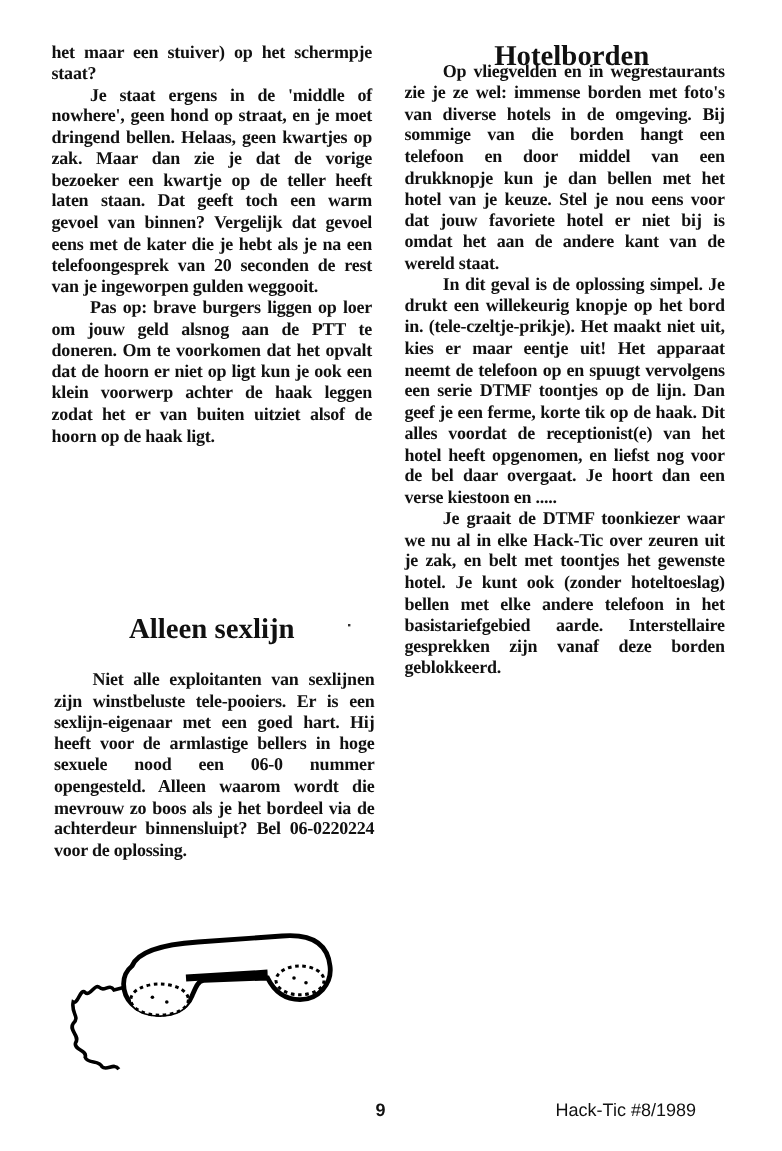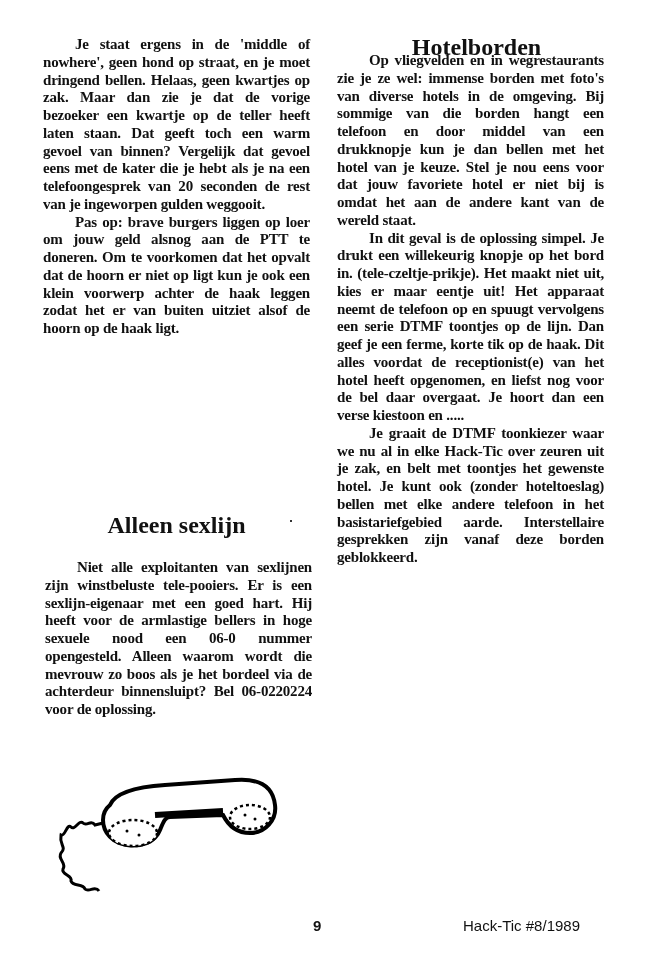--- a/index.html
+++ b/index.html
@@ -21,20 +21,21 @@
             font-size:15px; top:917px; }
   #pageno { left:313px; font-weight:bold; }
   #pub { left:463px; }
   #phone { position:absolute; left:55px; top:775px; width:225px; height:120px; }
   .dot { position:absolute; width:2px; height:2px; background:#333; }
 </style>
 </head>
 <body>
 
 <div id="left" class="col">
+  <p class="noind">het maar een stuiver) op het schermpje staat?</p>
   <p class="ind">Je staat ergens in de 'middle of nowhere', geen hond op straat, en je moet dringend bellen. Helaas, geen kwartjes op zak. Maar dan zie je dat de vorige bezoeker een kwartje op de teller heeft laten staan. Dat geeft toch een warm gevoel van binnen? Vergelijk dat gevoel eens met de kater die je hebt als je na een telefoongesprek van 20 seconden de rest van je ingeworpen gulden weggooit.</p>
   <p class="ind">Pas op: brave burgers liggen op loer om jouw geld alsnog aan de PTT te doneren. Om te voorkomen dat het opvalt dat de hoorn er niet op ligt kun je ook een klein voorwerp achter de haak leggen zodat het er van buiten uitziet alsof de hoorn op de haak ligt.</p>
 </div>
 
 <div id="h-sex" class="heading">Alleen sexlijn</div>
 <div class="dot" style="left:290px;top:520px;"></div>
 
 <div id="sex-body" class="col">
   <p class="ind">Niet alle exploitanten van sexlijnen zijn winstbeluste tele-pooiers. Er is een sexlijn-eigenaar met een goed hart. Hij heeft voor de armlastige bellers in hoge sexuele nood een 06-0 nummer opengesteld. Alleen waarom wordt die mevrouw zo boos als je het bordeel via de achterdeur binnensluipt? Bel 06-0220224 voor de oplossing.</p>
 </div>

